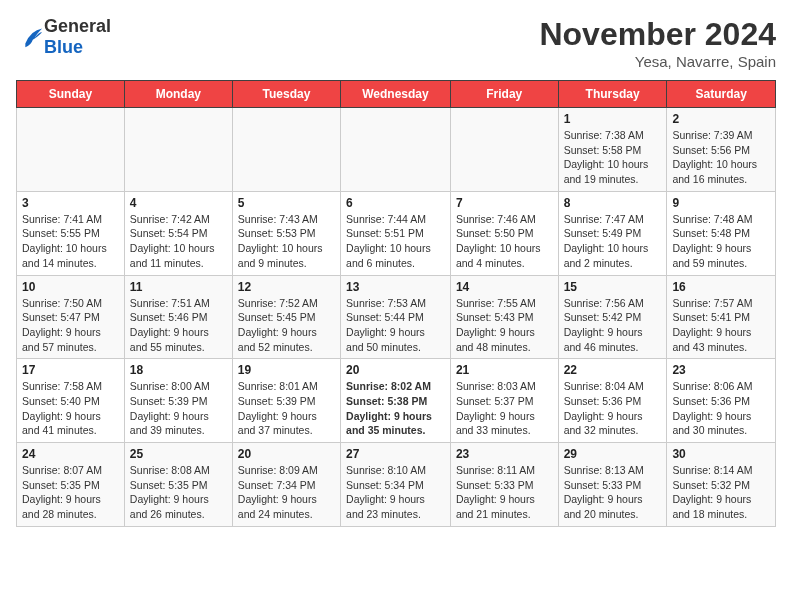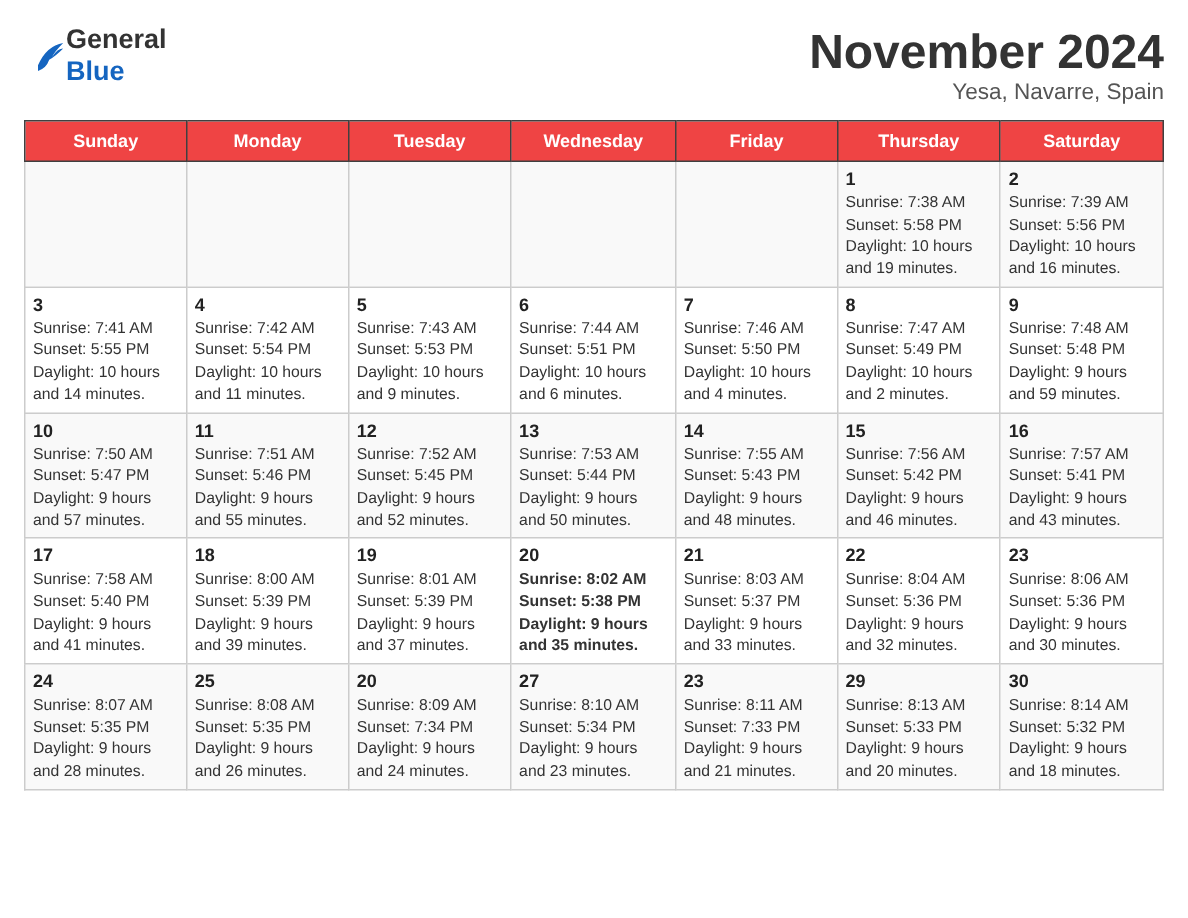--- a/index.html
+++ b/index.html
@@ -296,21 +296,21 @@
         </td>
         <td>
           <span class="day-number">27</span>
           <div class="day-info" style="white-space: pre-line;">Sunrise: 8:10 AM
 Sunset: 5:34 PM
 Daylight: 9 hours and 23 minutes.</div>
         </td>
         <td>
           <span class="day-number">23</span>
           <div class="day-info" style="white-space: pre-line;">Sunrise: 8:11 AM
-Sunset: 7:33 PM
+Sunset: 5:33 PM
 Daylight: 9 hours and 21 minutes.</div>
         </td>
         <td>
           <span class="day-number">29</span>
           <div class="day-info" style="white-space: pre-line;">Sunrise: 8:13 AM
 Sunset: 5:33 PM
 Daylight: 9 hours and 20 minutes.</div>
         </td>
         <td>
           <span class="day-number">30</span>

